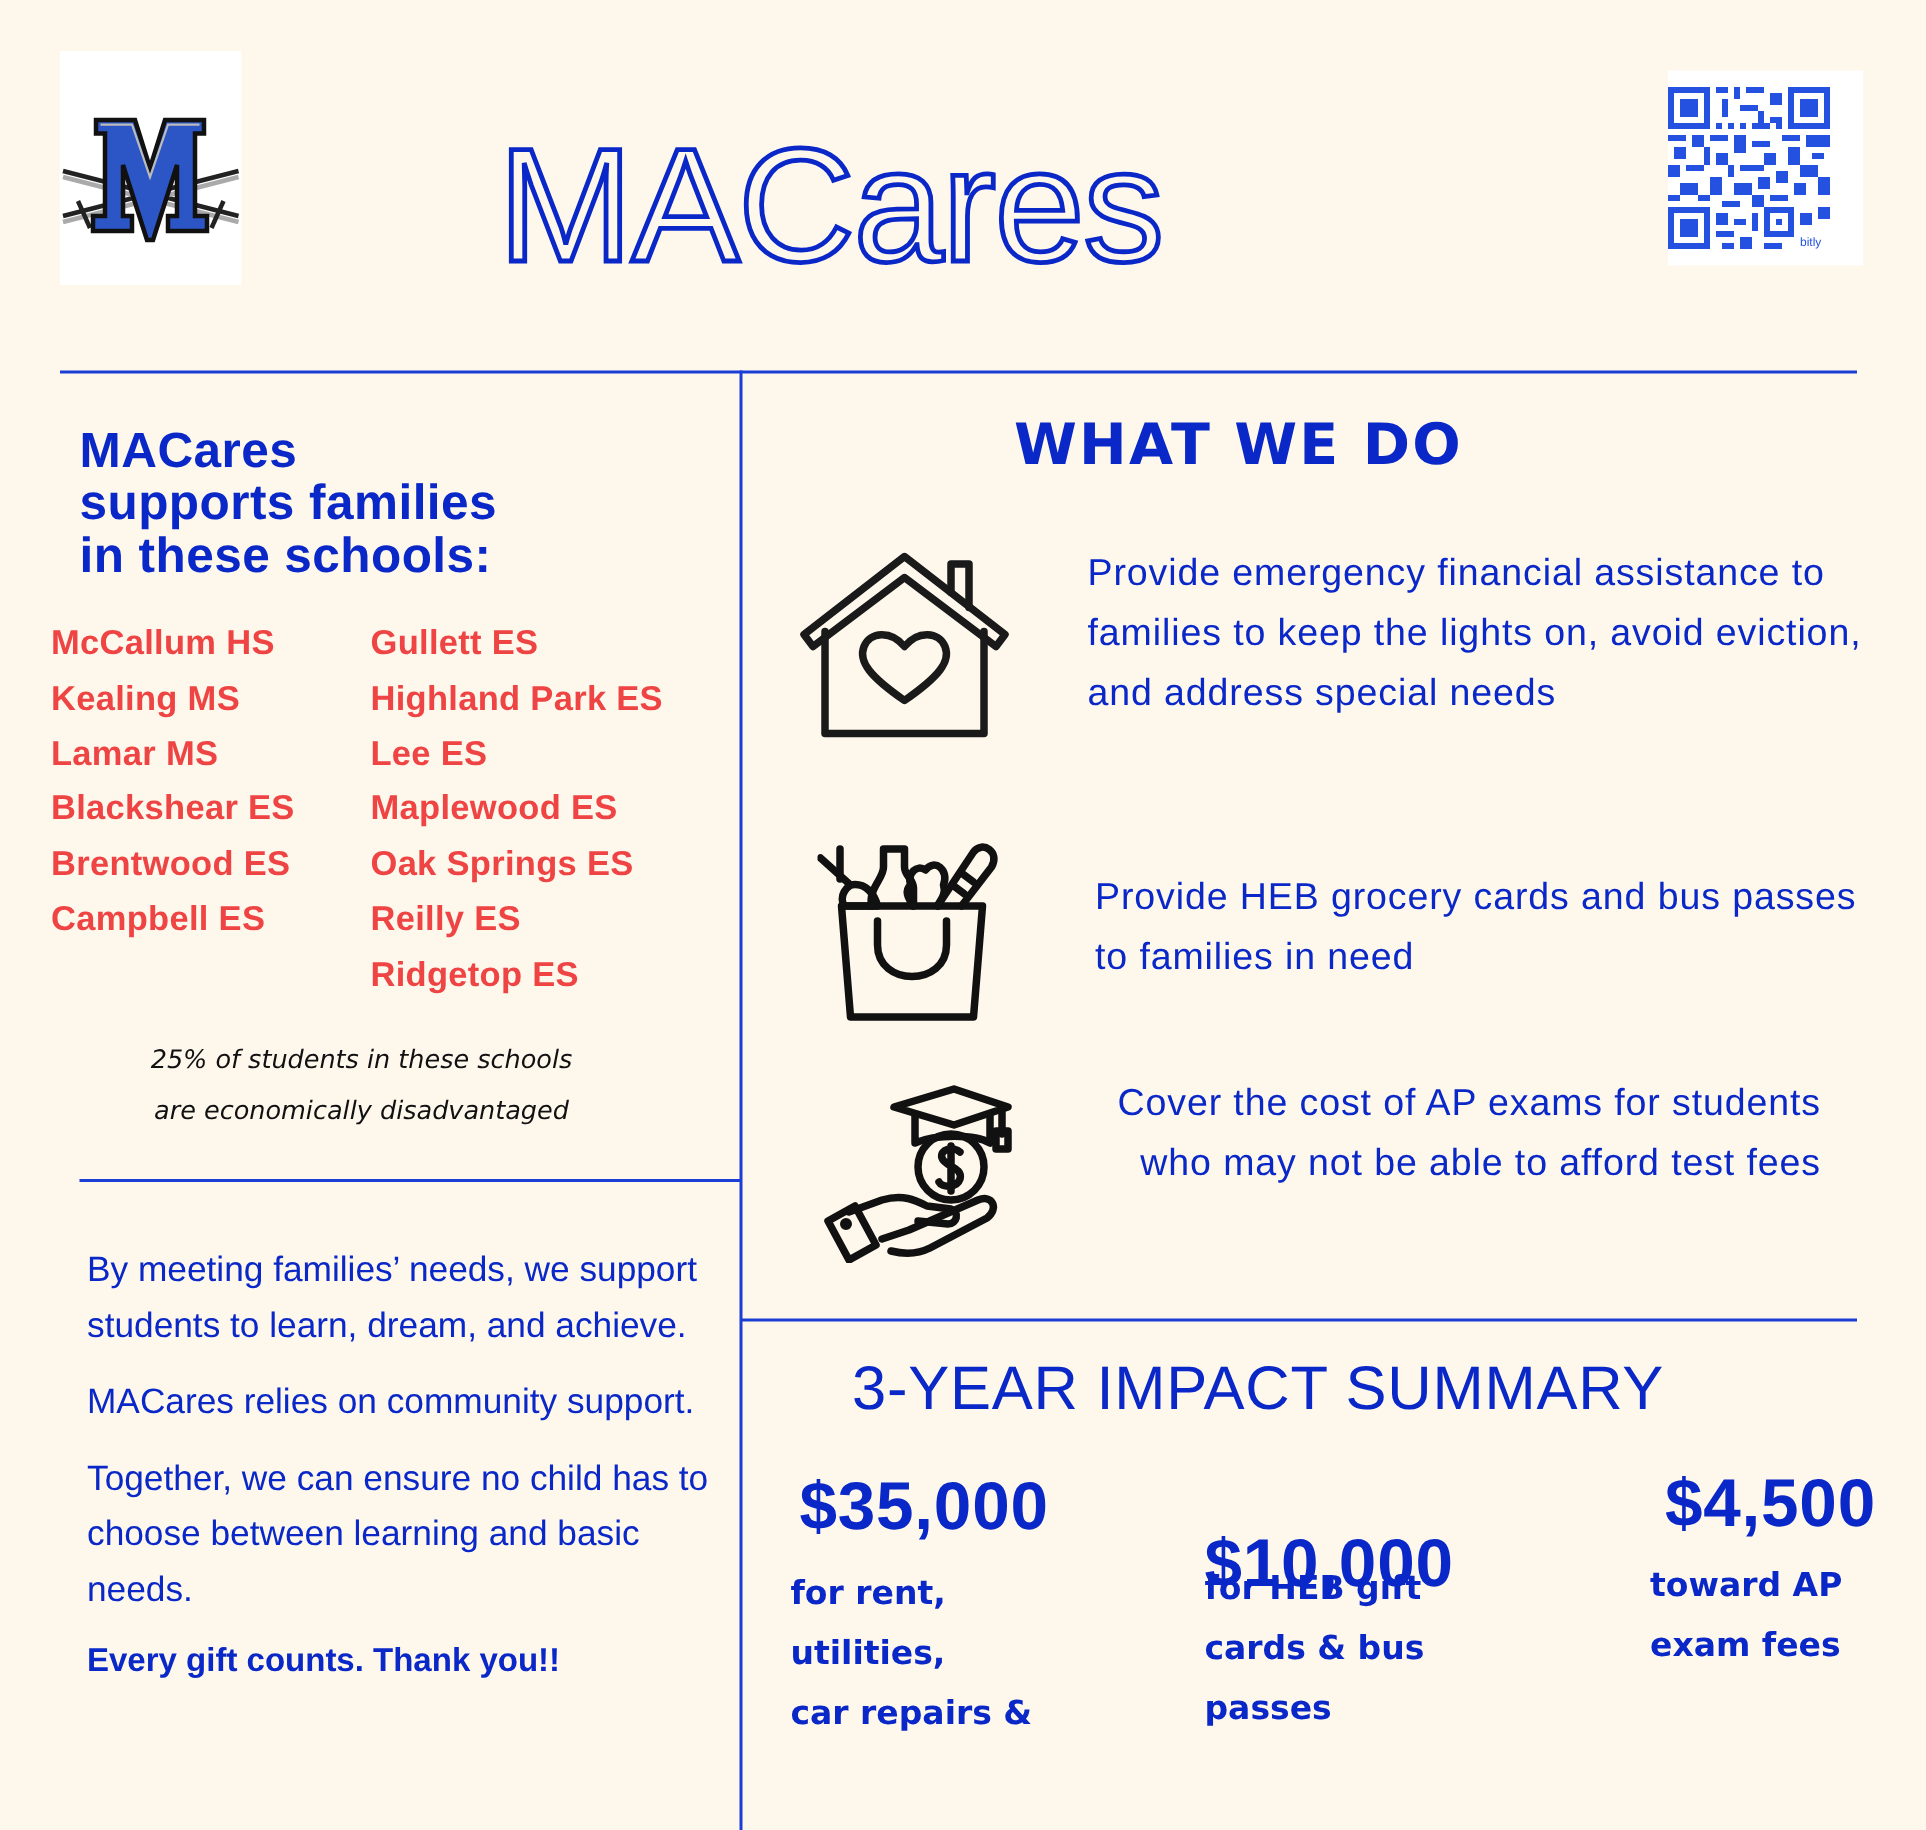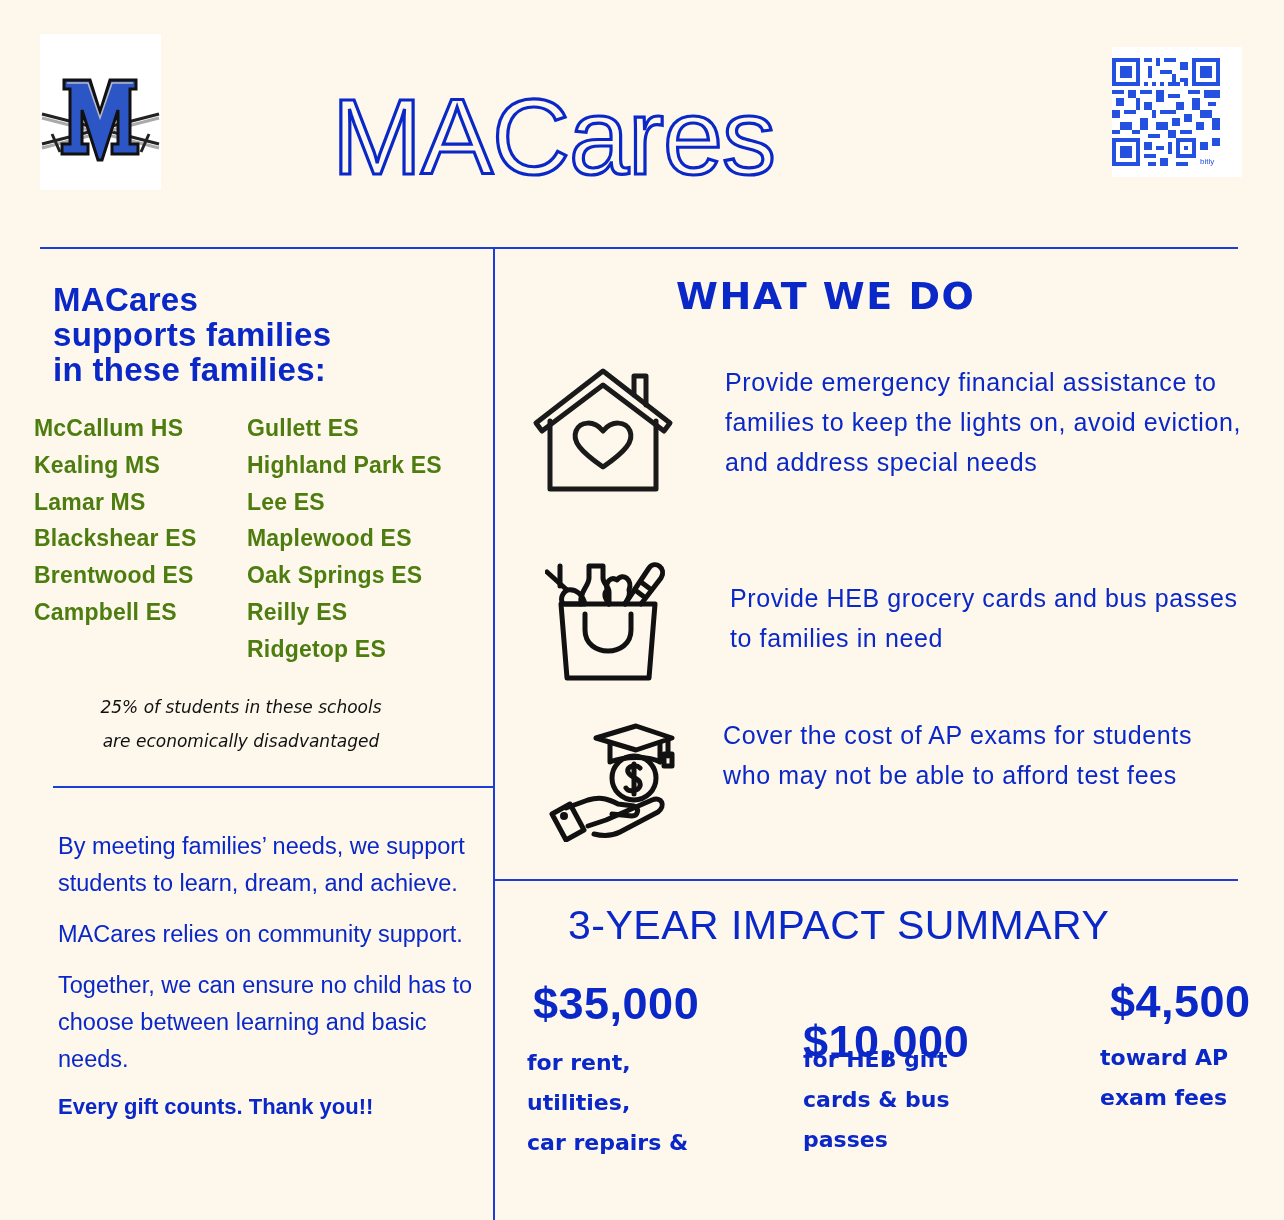--- a/index.html
+++ b/index.html
@@ -32,21 +32,21 @@
       left: 53px; top: 282px; width: 420px;
       font-size: 33px; font-weight: 700; line-height: 35px;
       color: #0a27c8; letter-spacing: 0.3px;
     }
     .schools-cols {
       left: 34px; top: 410px; width: 450px; display: flex;
     }
     .schools-col { display: flex; flex-direction: column; }
     .schools-col.c1 { width: 213px; }
     .school {
-      font-size: 23px; font-weight: 700; color: #4d7c0f; line-height: 36.8px;
+      font-size: 23px; font-weight: 700; color: #ef4444; line-height: 36.8px;
       font-family: "Liberation Sans", sans-serif; letter-spacing: 0.2px;
       white-space: nowrap;
     }
     .stat-note {
       left: 60px; top: 690px; width: 362px; text-align: center;
       font-style: italic; font-size: 19px; line-height: 34px; color: #111;
       font-family: "DejaVu Sans", sans-serif; font-size: 17px;
     }
     .closing {
       left: 58px; top: 828px; width: 420px;
@@ -183,21 +183,21 @@
         <rect x="9" y="26" width="2" height="1"></rect>
         <rect x="16" y="26" width="3" height="1"></rect>
     </g>
     <text x="22" y="26.5" font-size="2" fill="#2451e0" font-family="Liberation Sans, sans-serif">bitly</text>
   </svg>
 </div>
 
 <div class="abs schools-heading">
   <div>MACares</div>
   <div>supports families</div>
-  <div>in these families:</div>
+  <div>in these schools:</div>
 </div>
 
 <div class="abs schools-cols">
   <div class="schools-col c1">
     <div class="school">McCallum HS</div>
     <div class="school">Kealing MS</div>
     <div class="school">Lamar MS</div>
     <div class="school">Blackshear ES</div>
     <div class="school">Brentwood ES</div>
     <div class="school">Campbell ES</div>
@@ -253,21 +253,21 @@
   <path d="M62 24 V42 C76 36 102 36 112 42 V24"></path>
   <path d="M120 20 V36"></path>
   <rect x="116" y="34" width="8" height="12"></rect>
   <circle cx="86" cy="58" r="22"></circle>
   <path d="M92 48 C88 44 78 46 80 52 C82 58 94 58 92 66 C90 72 80 72 78 68 M86 44 V74"></path>
   <path d="M18 88 L40 80 C54 76 62 80 70 84 L86 86 C92 88 90 96 84 96 L64 94"></path>
   <path d="M40 106 L58 100 L104 80 C114 76 118 86 110 92 L72 112 C64 116 54 116 46 114"></path>
   <path d="M4 94 L22 84 L36 110 L18 120 Z"></path>
   <circle cx="16" cy="96" r="1.5" fill="#111"></circle>
 </svg>
-<div class="service-text" style="left:723px; top:715px; width:510px;">Cover the cost of AP exams for students who may not be able to afford test fees</div>
+<div class="service-text" style="left:704px; top:715px; width:510px;text-align:right;">Cover the cost of AP exams for students who may not be able to afford test fees</div>
 
 <div class="abs impact-title">3-YEAR IMPACT SUMMARY</div>
 
 <div class="impact-amount" style="left:533px; top:978px;">$35,000</div>
 <div class="impact-desc" style="left:527px; top:1043px;">
   <div>for rent,</div>
   <div>utilities,</div>
   <div>car repairs &amp;</div>
 </div>
 

